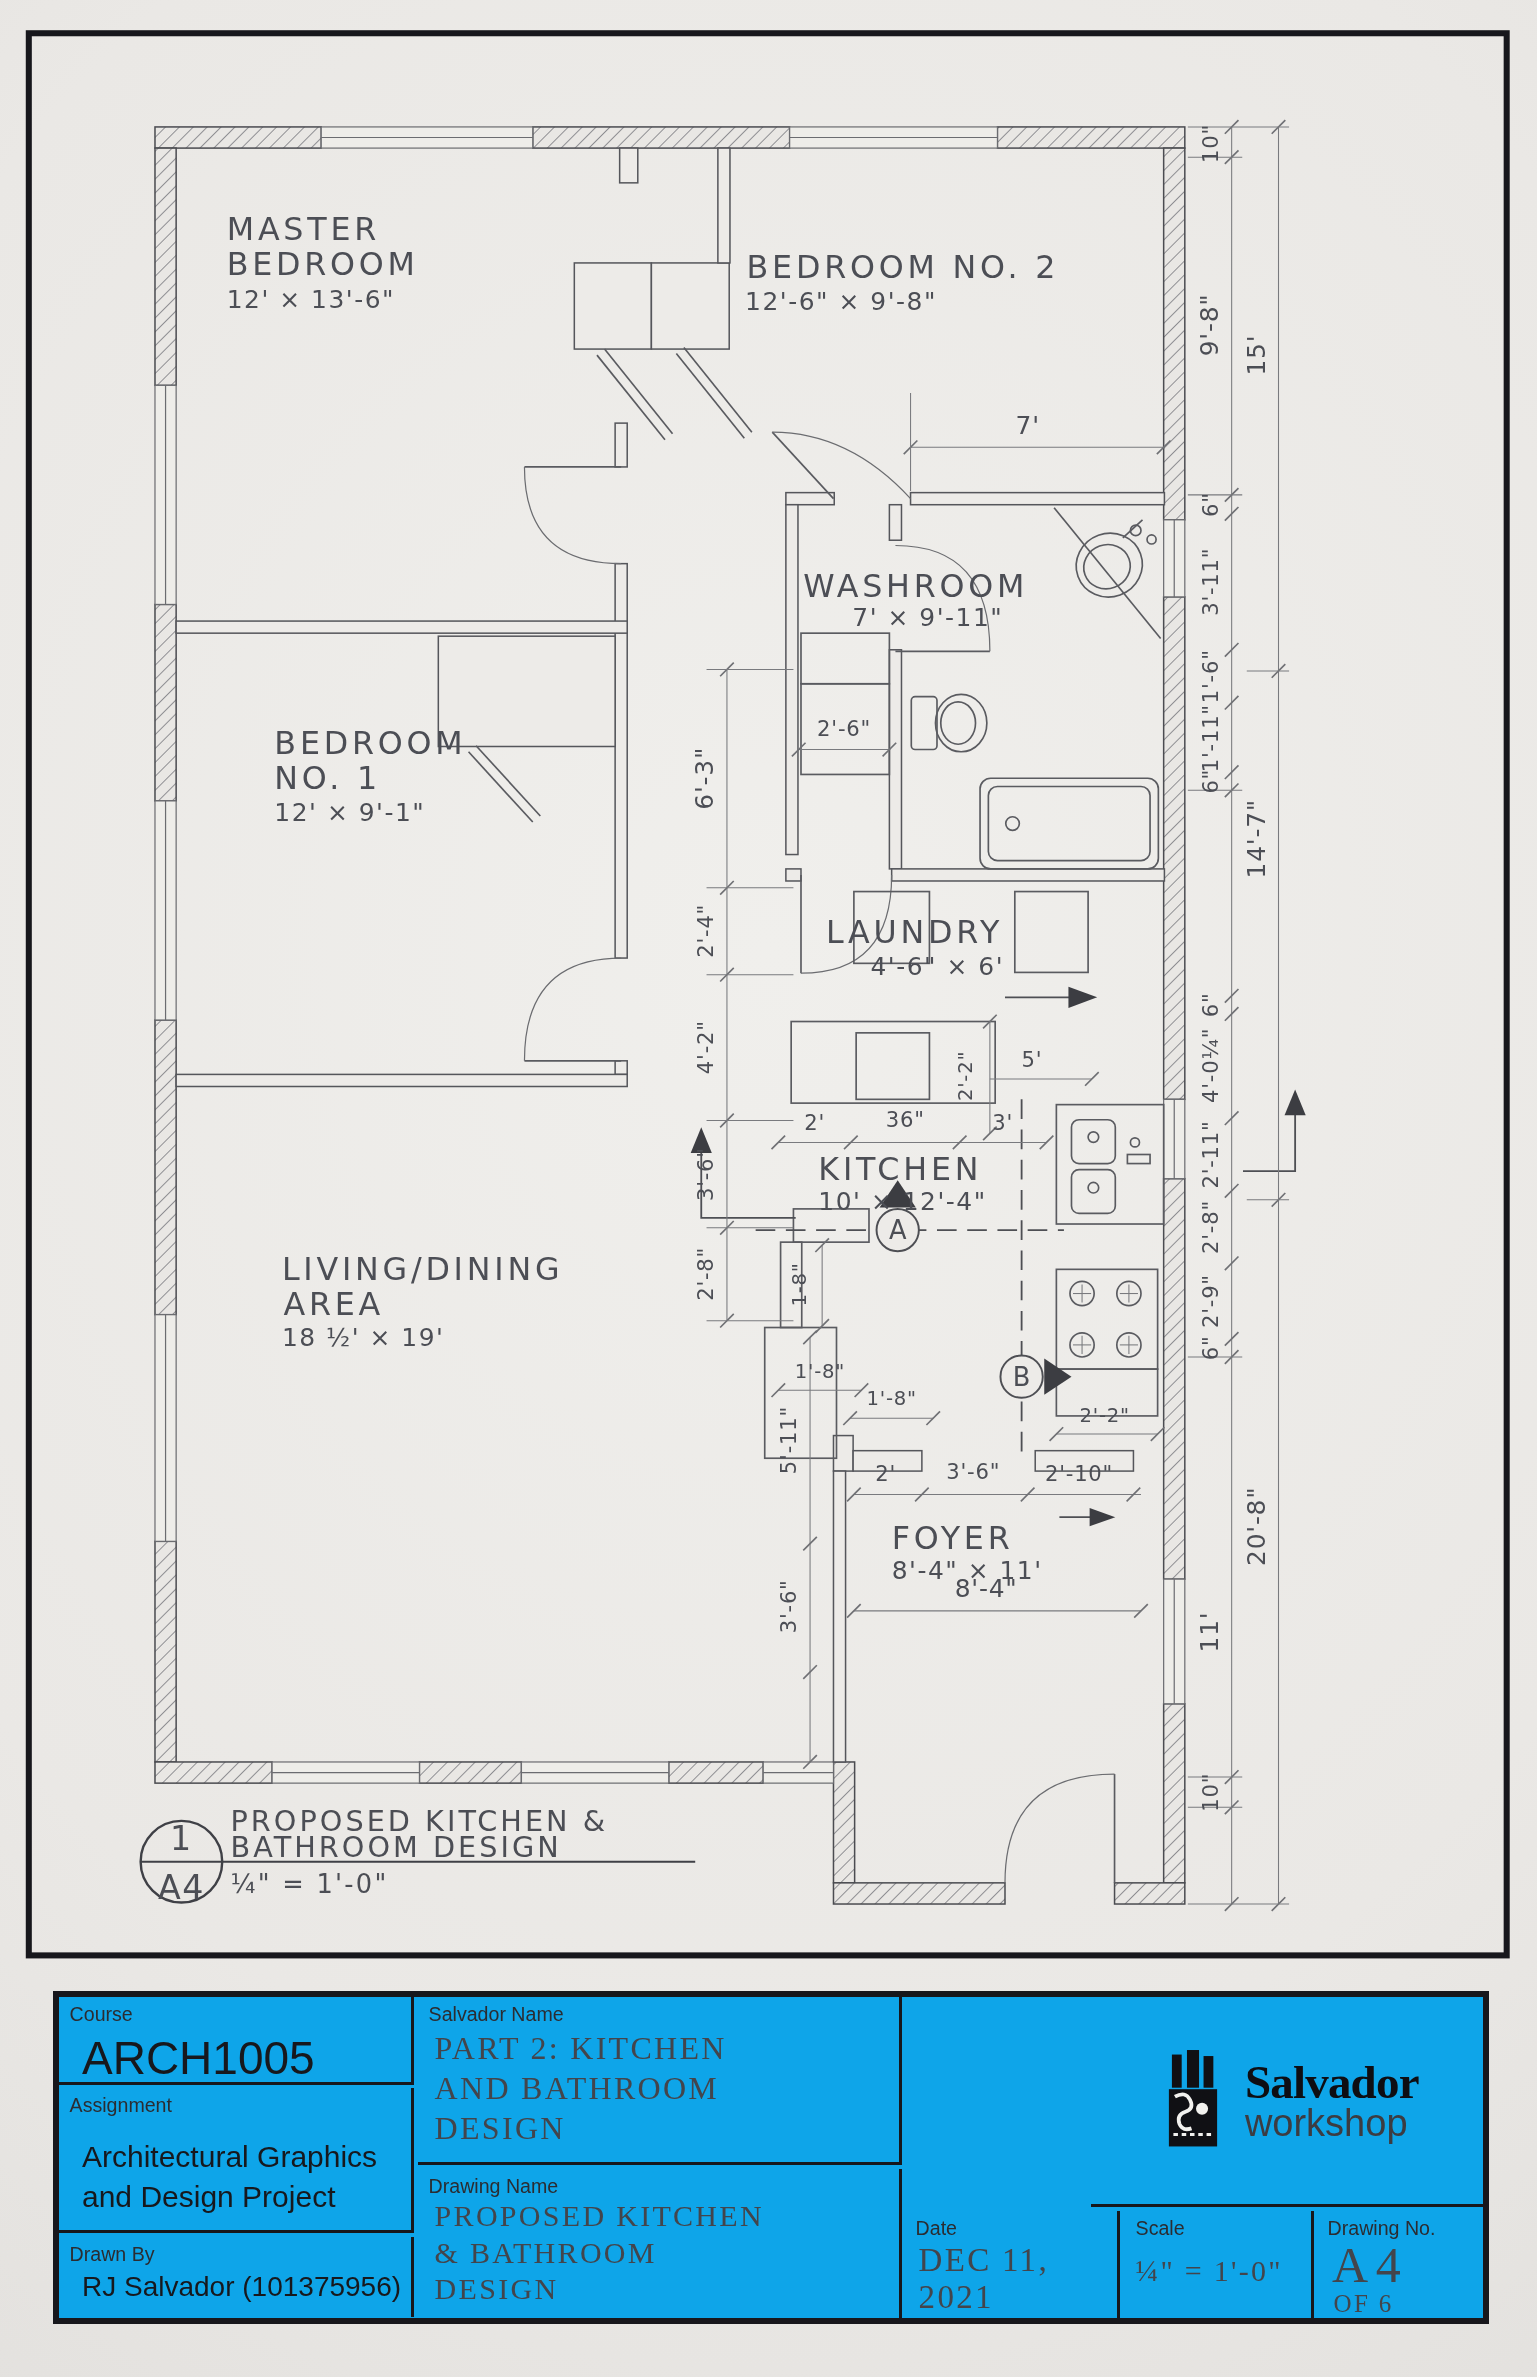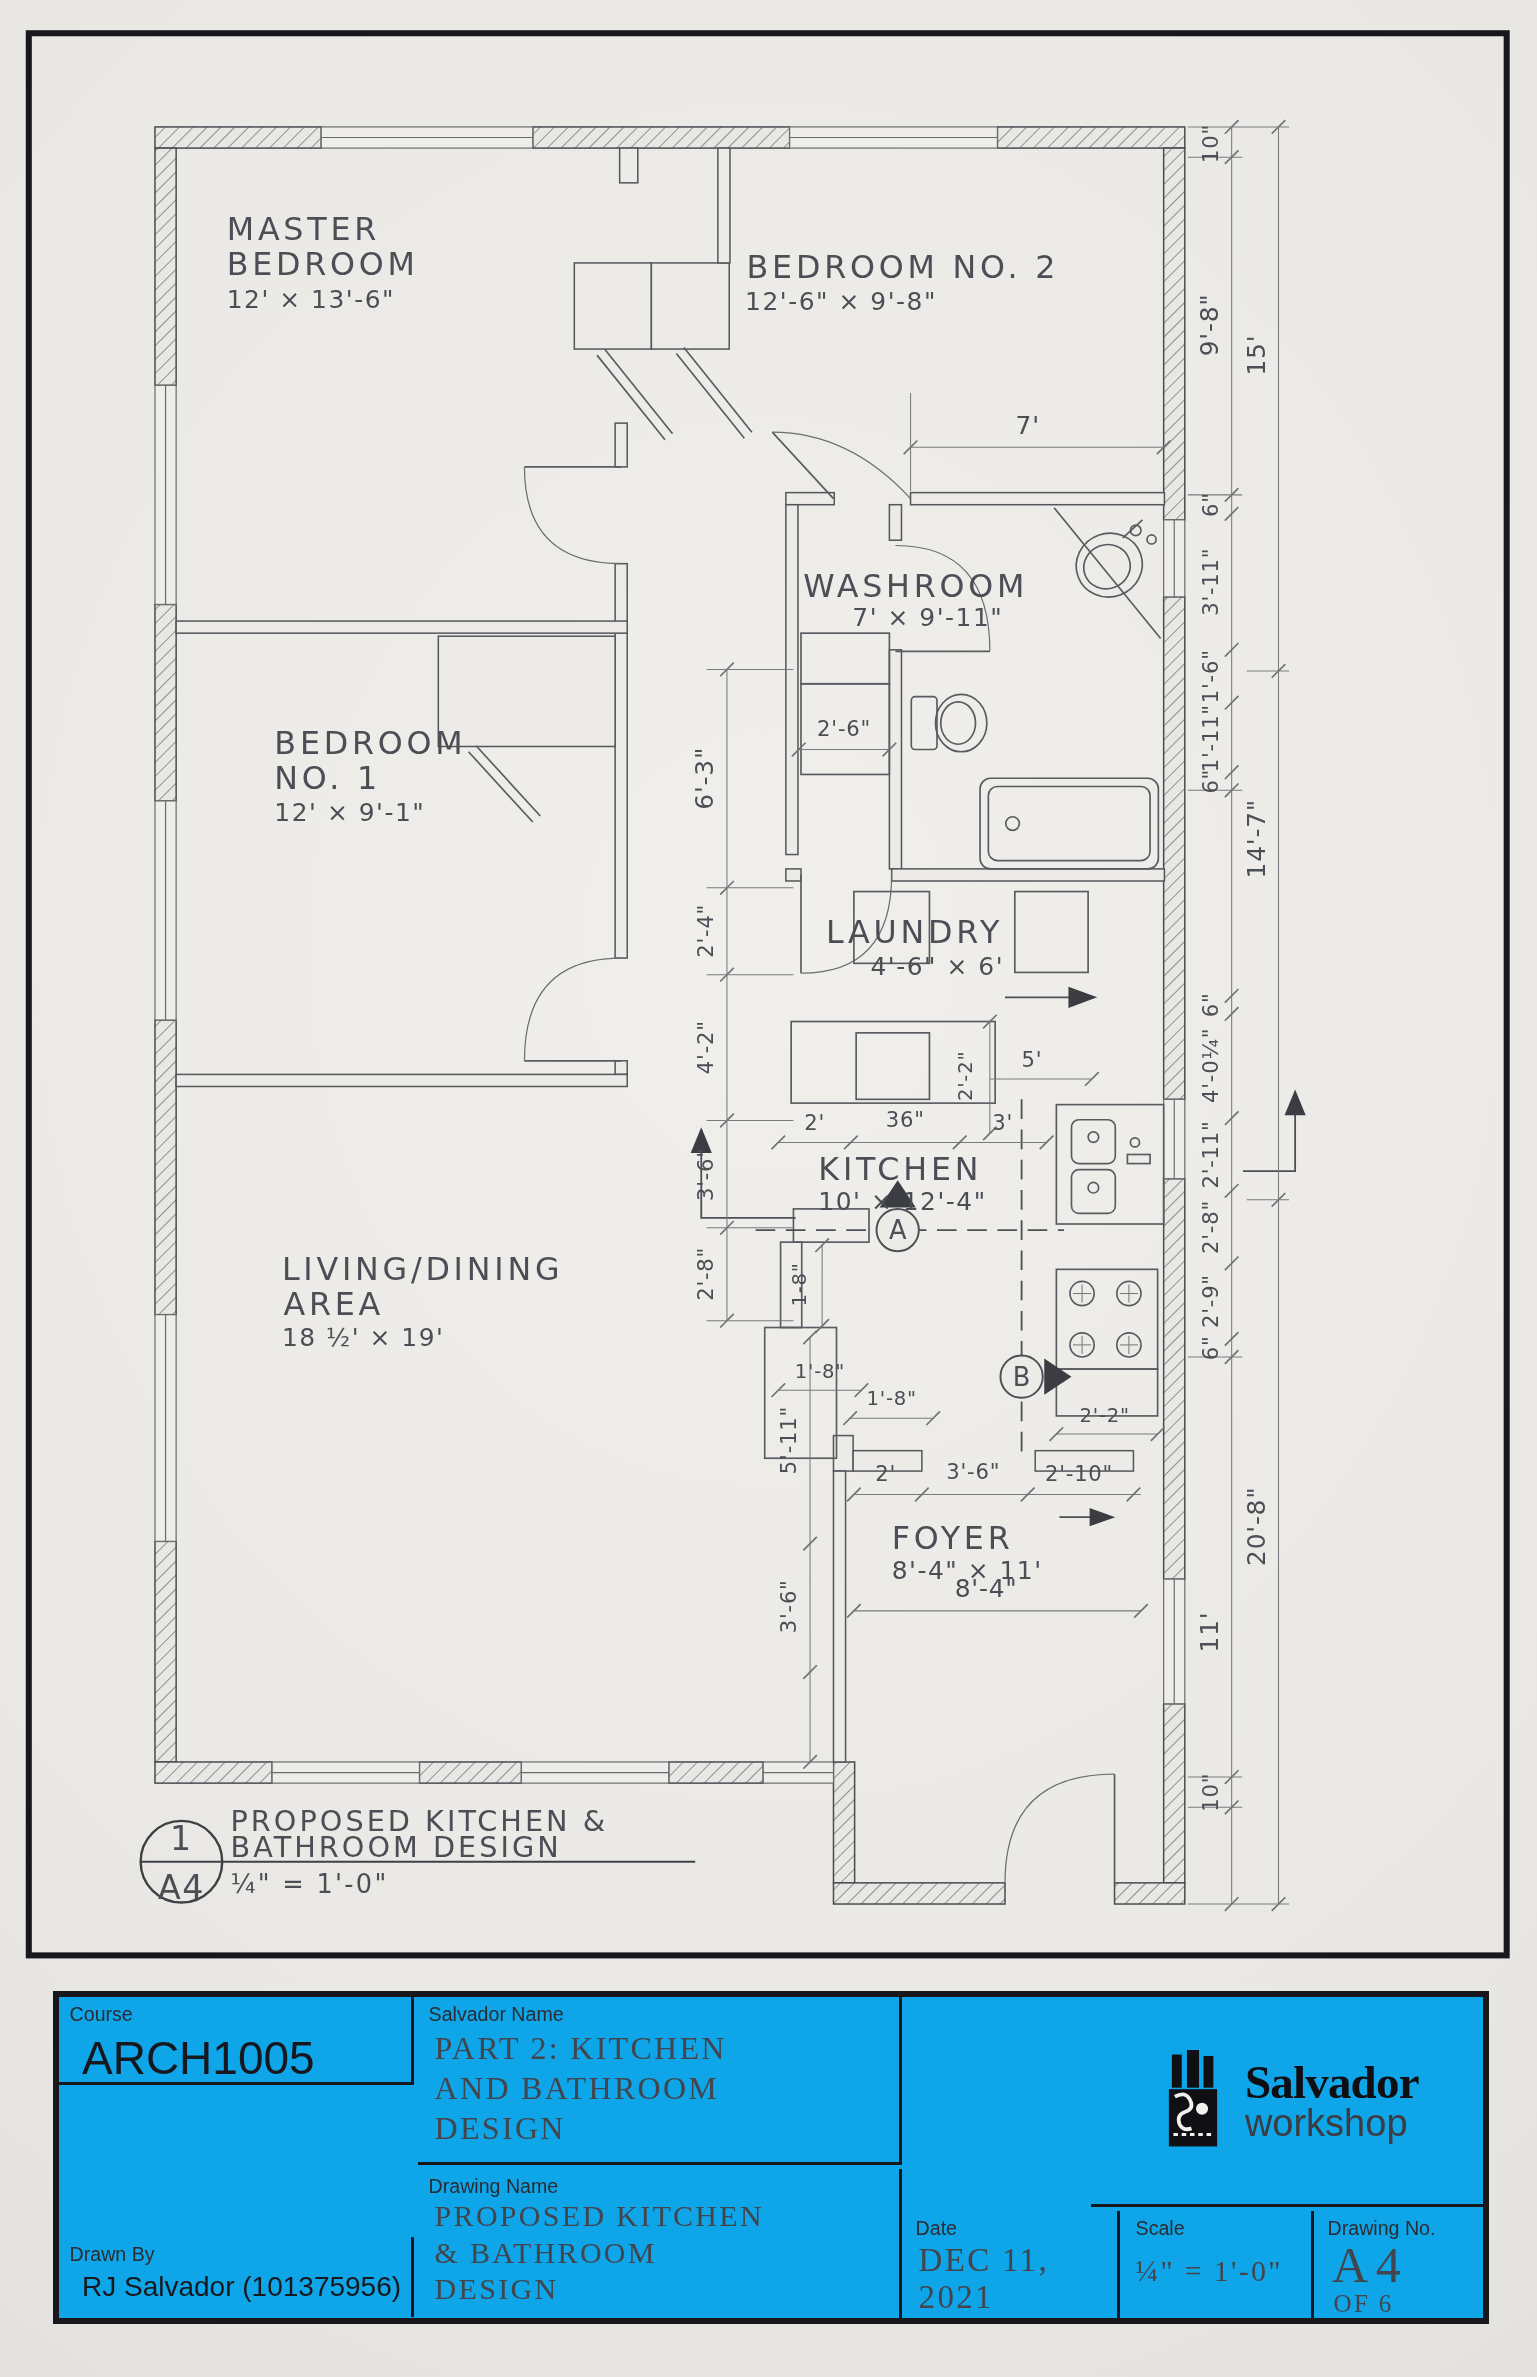--- a/index.html
+++ b/index.html
@@ -404,20 +404,27 @@
     <text x="305" y="2506" class="callout-s">¼" = 1'-0"</text>
   </g>
 </svg>
 
 <div class="tb">
 
   <div class="cell" style="left:0;top:0;width:355px;height:88px;border-right-width:3.8px;border-bottom-width:3.8px;">
     <div class="lbl">Course</div>
     <div class="printed" style="font-size:46px;padding:4.5px 0 0 23px;">ARCH1005</div>
   </div>
+  <div class="cell" style="left:0;top:91px;width:355px;height:145px;border-right-width:3.8px;border-bottom-width:3.8px;">
+    <div class="lbl">Assignment</div>
+    <div class="printed" style="font-size:30px;padding:19.6px 0 0 23px;line-height:1.35;">
+      <div>Architectural Graphics</div>
+      <div>and Design Project</div>
+    </div>
+  </div>
   <div class="cell" style="left:0;top:240px;width:355px;height:80px;border-right-width:3.8px;">
     <div class="lbl">Drawn By</div>
     <div class="printed" style="font-size:28px;padding:4.5px 0 0 23px;">RJ Salvador (101375956)</div>
   </div>
 
   <div class="cell" style="left:359px;top:0;width:484px;height:168px;border-right-width:3.8px;border-bottom-width:3.8px;">
     <div class="lbl">Salvador Name</div>
     <div class="hand" style="font-size:32px;padding:1.5px 0 0 16.6px;line-height:1.25;">
       <div>PART 2: KITCHEN</div>
       <div>AND BATHROOM</div>

